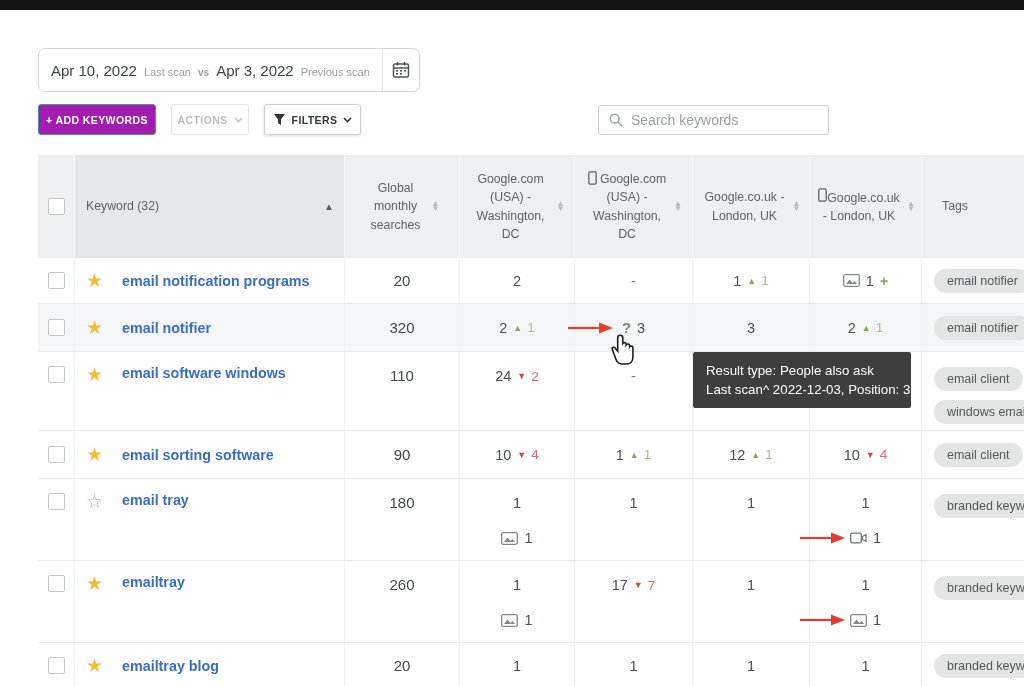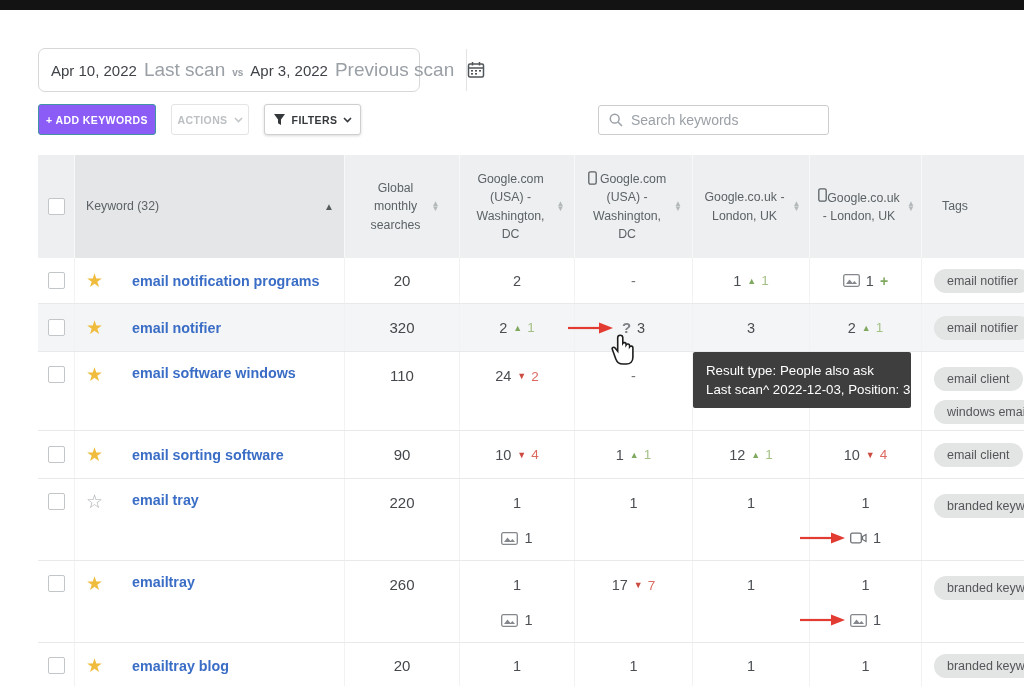--- a/index.html
+++ b/index.html
@@ -5,28 +5,28 @@
   * { margin:0; padding:0; box-sizing:border-box; }
   body { font-family:"Liberation Sans", sans-serif; background:#fff; }
   .screen { position:relative; width:1024px; height:686px; background:#fff; overflow:hidden; }
   .topbar { position:absolute; left:0; top:0; width:1024px; height:10px; background:#131313; }
 
   
   .date-box { position:absolute; left:38px; top:48px; width:382px; height:44px;
     border:1px solid #d7d7d7; border-radius:7px; display:flex; align-items:center; background:#fff; }
   .date-main { display:flex; align-items:baseline; gap:7px; padding:0 12px; flex:1; white-space:nowrap; }
   .d-dark { color:#3f4348; font-size:15px; }
-  .d-gray { color:#9aa0a6; font-size:19px; }
+  .d-gray { color:#9aa0a6; font-size:11px; }
   .d-vs { color:#9aa0a6; font-size:10px; font-weight:bold; }
   .date-cal { width:45px; height:100%; border-left:1px solid #e3e3e3; display:flex; align-items:center; justify-content:center; cursor:pointer; }
 
   
   .btn { position:absolute; top:104px; height:31px; border-radius:3px; display:flex; align-items:center;
     justify-content:center; gap:6px; font-size:10.5px; font-weight:bold; letter-spacing:.4px; cursor:pointer; }
-  .btn-add { left:38px; width:118px; background:#8b5cf6; color:#fff; border:1px solid #3f95a4; }
+  .btn-add { left:38px; width:118px; background:#a21caf; color:#fff; border:1px solid #3f95a4; }
   .btn-actions { left:171px; width:78px; background:#fff; color:#bcc0c3; border:1px solid #e4e4e4; }
   .btn-filters { left:264px; width:97px; background:#fff; color:#34383b; border:1px solid #cfcfcf; box-shadow:0 1px 3px rgba(0,0,0,.15); }
   .btn-manage { left:841px; width:145px; background:#fff; color:#3c4043; border:1px solid #dcdcdc; box-shadow:0 1px 2px rgba(0,0,0,.08); }
   .search-box { position:absolute; left:598px; top:105px; width:231px; height:30px; border:1px solid #cdcdcd;
     border-radius:3px; display:flex; align-items:center; padding:0 10px; gap:8px; background:#fff; }
   .search-box input { border:none; outline:none; flex:1; font-size:14px; color:#3f4348; font-family:"Liberation Sans",sans-serif; }
   .search-box input::placeholder { color:#9aa0a6; }
 
   
   .table { position:absolute; left:38px; top:155px; width:986px; height:531px; overflow:hidden; }
@@ -52,21 +52,21 @@
   .row.hover { background:#f4f5f6; }
   .cell { display:flex; align-items:center; justify-content:center; border-right:1px solid #f1f2f3;
     color:#4a4e52; font-size:14.5px; }
   .row.tall .cell.poscell, .row.tall .cell.tagcell { align-items:flex-start; padding-top:15px; }
   .poscell .stack { display:flex; flex-direction:column; gap:17px; width:100%; }
   .kwcell { justify-content:flex-start; gap:0; }
   .row.tall .kwcell { align-items:flex-start; padding-top:13px; }
   .cb { width:17px; height:17px; border:1px solid #c3c6c8; border-radius:2px; background:#fff; cursor:pointer; }
   .star { font-size:19px; color:#f0bc3e; margin-left:11px; cursor:pointer; line-height:1; }
   .star.off { color:#a7acaf; }
-  .kw-link { color:#3a6dc5; font-weight:bold; font-size:14.3px; margin-left:29px; cursor:pointer; }
+  .kw-link { color:#3a6dc5; font-weight:bold; font-size:14.3px; margin-left:19px; cursor:pointer; }
   .vol { color:#43474b; font-size:15px; }
   .cline { position:relative; display:flex; align-items:center; justify-content:center; gap:6px; min-height:18px; }
   .chg-up { color:#a6c187; font-size:13.5px; display:flex; align-items:center; gap:5px; }
   .chg-up .tri { color:#7fa95f; font-size:9px; }
   .chg-down { color:#dd6a60; font-size:13.5px; display:flex; align-items:center; gap:5px; }
   .chg-down .tri { color:#cc4b42; font-size:9px; }
   .plus { color:#7fa95f; font-size:14px; font-weight:bold; }
   .dash { color:#73777b; }
   .paa { color:#7d8286; font-size:15px; font-weight:bold; }
   .red-arrow { position:absolute; right:calc(50% + 21px); top:50%; transform:translateY(-50%); display:flex; }
@@ -417,21 +417,21 @@
           </div>
           <div class="row tall" style="height: 82px;">
             <div class="cell" style="width: 37px; align-items: flex-start; padding-top: 14px;">
               <span class="cb"></span>
             </div>
             <div class="cell kwcell" style="width: 270px;">
               <span class="star off">☆</span>
               <span class="kw-link">email tray</span>
             </div>
             <div class="cell poscell" style="width: 115px;">
-              <span class="vol">220</span>
+              <span class="vol">180</span>
             </div>
             <div class="cell poscell" style="width: 115px;">
               <div class="stack">
                 <div class="cline">
                   <span class="pos">1</span>
                 </div>
                 <div class="cline">
                   <span>
                     <svg width="17" height="13" viewBox="0 0 17 13">
                       <rect x="0.7" y="0.7" width="15.6" height="11.6" rx="1.5" fill="none" stroke="#84888c" stroke-width="1.3"></rect>

